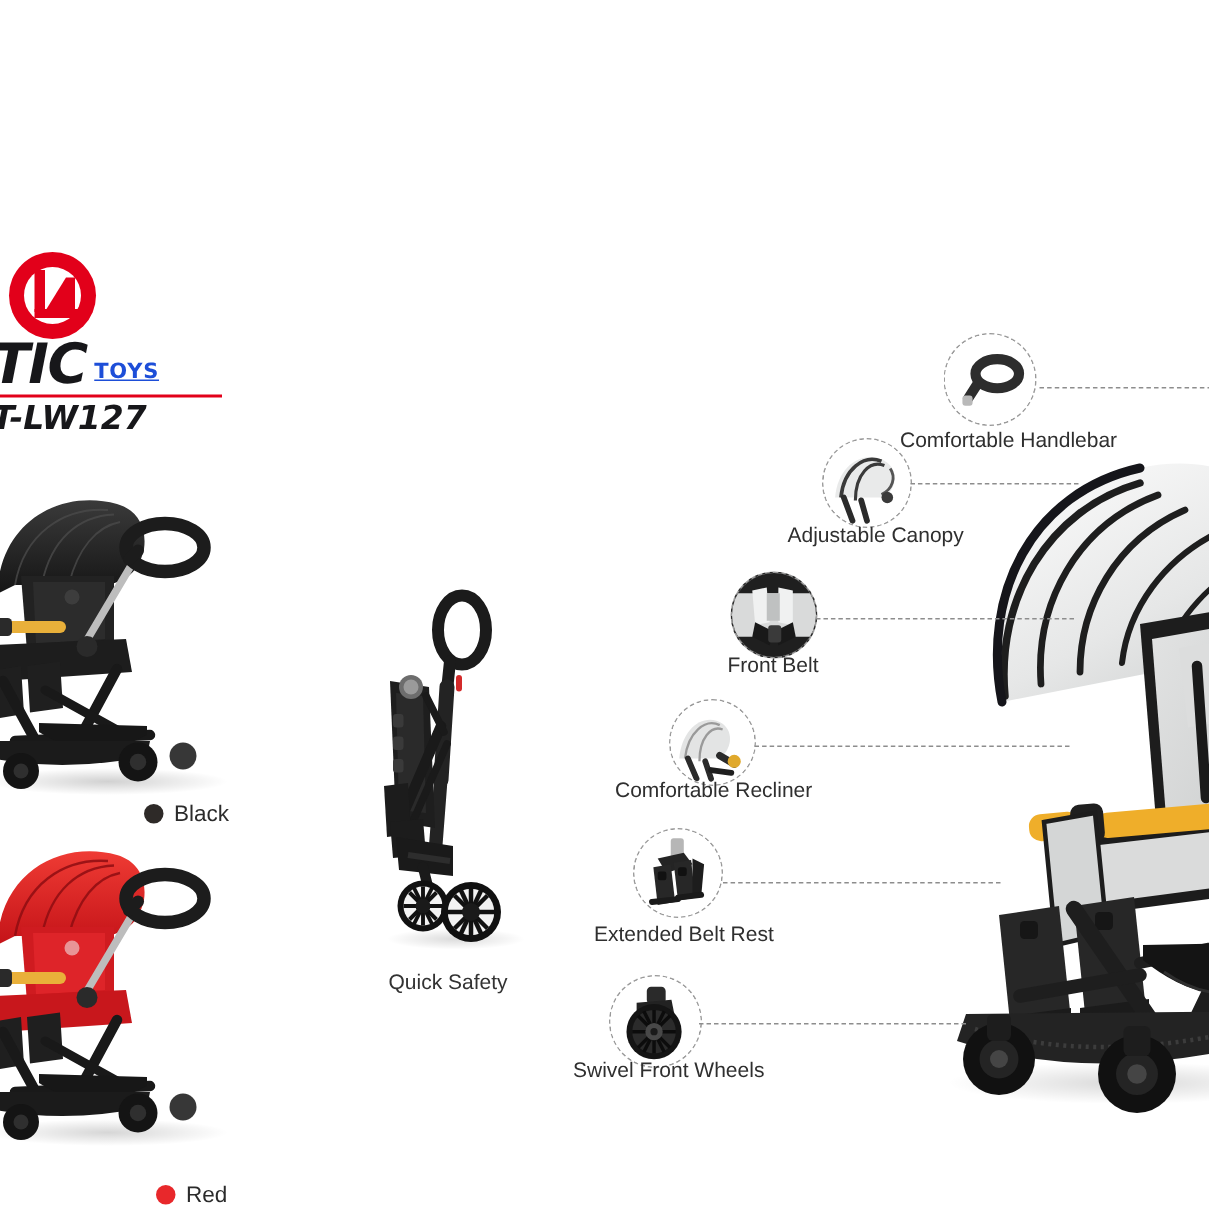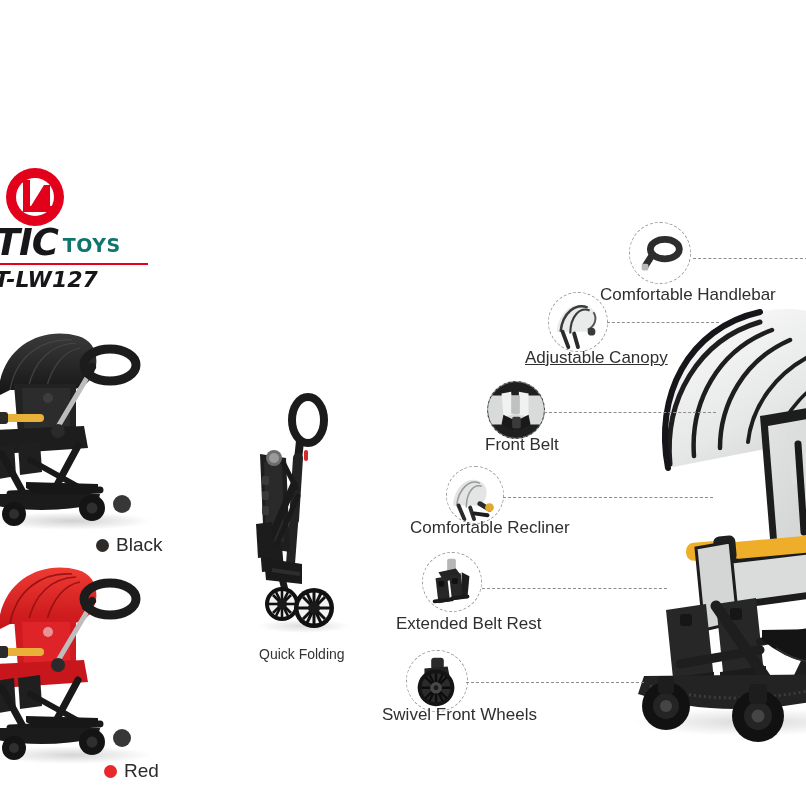--- a/index.html
+++ b/index.html
@@ -66,26 +66,27 @@
     font-style: italic;
     font-weight: bold;
     font-size: 37px;
     letter-spacing: -1px;
     color: #17171a;
     line-height: 34px;
   }
   .brand-word .bw-sub {
     font-family: "DejaVu Sans", sans-serif;
     font-weight: bold;
-    font-size: 19px;
-    color: #0f766e;
+    font-size: 14px;
+    color: #1d4ed8;
     letter-spacing: 0.5px;
     position: relative;
     top: -3px;
     margin-left: 5px;
+    text-decoration: underline;
   }
   .brand-rule {
     position: absolute;
     left: -10px;
     top: 95px;
     width: 220px;
     height: 2px;
     background: #E2001A;
   }
   .brand-model {
@@ -113,21 +114,21 @@
     align-items: center;
     gap: 7px;
   }
   .swatch-dot {
     width: 13px;
     height: 13px;
     border-radius: 50%;
     flex: 0 0 auto;
   }
   .swatch-label {
-    font-size: 19px;
+    font-size: 15px;
     color: #2b2b2b;
     font-family: "Liberation Sans", sans-serif;
   }
 
   
   .center-caption {
     position: absolute;
     font-size: 14px;
     color: #333333;
     white-space: nowrap;
@@ -140,21 +141,21 @@
     position: absolute;
     border-radius: 50%;
     border: 1px dashed #9a9a9a;
     background: #ffffff;
     overflow: hidden;
     box-sizing: border-box;
   }
   .callout-bubble svg { display: block; width: 100%; height: 100%; }
   .callout-label {
     position: absolute;
-    font-size: 17px;
+    font-size: 14px;
     color: #2f2f2f;
     white-space: nowrap;
     font-family: "Liberation Sans", sans-serif;
   }
   .leader {
     position: absolute;
     height: 0;
     border-top: 1px dashed #8d8d8d;
     transform-origin: 0 0;
   }
@@ -284,21 +285,21 @@
       <path d="M46 166 Q80 188 118 168 L118 162 L46 160 Z" fill="#171717"></path>
       <path d="M8 182 Q60 194 118 182 L120 172 L10 172 Z" fill="#1b1b1b"></path>
       <circle cx="34" cy="192" r="12" fill="#141414"></circle>
       <circle cx="34" cy="192" r="5" fill="#2f2f2f"></circle>
       <circle cx="112" cy="186" r="13" fill="#141414"></circle>
       <circle cx="112" cy="186" r="5.5" fill="#2f2f2f"></circle>
       <circle cx="142" cy="182" r="9" fill="#141414" opacity="0.85"></circle>
     </svg>
   </div>
 
-  <div class="swatch-row" style="left:104px; top:760px;">
+  <div class="swatch-row" style="left:104px; top:788px;">
     <span class="swatch-dot" style="background:#E8282B"></span>
     <span class="swatch-label">Red</span>
   </div>
 
   <div class="art" style="left:238px; top:392px; width:130px; height:245px;">
     <svg viewBox="0 0 130 245" xmlns="http://www.w3.org/2000/svg">
       <defs>
         <radialGradient id="shC" cx="50%" cy="50%" r="50%">
           <stop offset="0%" stop-color="rgba(0,0,0,0.14)"></stop>
           <stop offset="100%" stop-color="rgba(0,0,0,0)"></stop>
@@ -355,21 +356,21 @@
           <line x1="65" y1="205" x2="87" y2="227"></line>
           <line x1="87" y1="205" x2="65" y2="227"></line>
           <line x1="69" y1="201" x2="83" y2="231"></line>
           <line x1="83" y1="201" x2="69" y2="231"></line>
         </g>
         <circle cx="76" cy="216" r="6" fill="#1a1a1a"></circle>
       </g>
     </svg>
   </div>
 
-  <div class="center-caption" style="left:259px; top:646px;">Quick Folding</div>
+  <div class="center-caption" style="left:259px; top:646px;">Quick Safety</div>
 
   <div class="art" style="left:610px; top:292px; width:260px; height:450px;">
     <svg viewBox="0 0 260 450" xmlns="http://www.w3.org/2000/svg">
       <defs>
         <linearGradient id="whtCan" x1="0.1" y1="0" x2="0.8" y2="1">
           <stop offset="0%" stop-color="#fbfbfb"></stop>
           <stop offset="60%" stop-color="#e6e7e7"></stop>
           <stop offset="100%" stop-color="#cfd1d1"></stop>
         </linearGradient>
         <linearGradient id="seatG" x1="0" y1="0" x2="1" y2="1">
@@ -477,21 +478,21 @@
         <path d="M8 40 C10 16 30 6 44 16 C52 22 50 34 42 40 Z" fill="#e9eaea"></path>
         <path d="M12 40 C14 20 28 10 40 15" fill="none" stroke="#3a3a3a" stroke-width="2.5"></path>
         <path d="M22 42 C22 24 32 14 42 18" fill="none" stroke="#3a3a3a" stroke-width="2.2"></path>
         <path d="M14 40 L20 56" stroke="#2b2b2b" stroke-width="4" stroke-linecap="round"></path>
         <path d="M26 42 L30 56" stroke="#2b2b2b" stroke-width="4" stroke-linecap="round"></path>
         <path d="M40 38 C48 34 50 26 46 20" fill="none" stroke="#555" stroke-width="2"></path>
         <circle cx="44" cy="40" r="4" fill="#3a3a3a"></circle>
       </svg>
     </div>
     <div class="leader" style="left:607px; top:322px; width:112px;"></div>
-    <div class="callout-label" style="left:525px; top:348px;text-decoration:underline;">Adjustable Canopy</div>
+    <div class="callout-label" style="left:525px; top:348px;">Adjustable Canopy</div>
   </div>
 
   <div class="callout">
     <div class="callout-bubble" style="left:487px; top:381px; width:58px; height:58px; background:#2b2b2b;">
       <svg viewBox="0 0 58 58" xmlns="http://www.w3.org/2000/svg">
         <rect width="58" height="58" fill="#d9dada"></rect>
         <path d="M0 0 L58 0 L58 14 L0 14 Z" fill="#1f1f1f"></path>
         <path d="M0 44 L58 44 L58 58 L0 58 Z" fill="#1f1f1f"></path>
         <path d="M14 12 L24 10 L26 34 L16 36 Z" fill="#f0f1f1"></path>
         <path d="M32 10 L42 12 L42 36 L32 34 Z" fill="#f0f1f1"></path>

